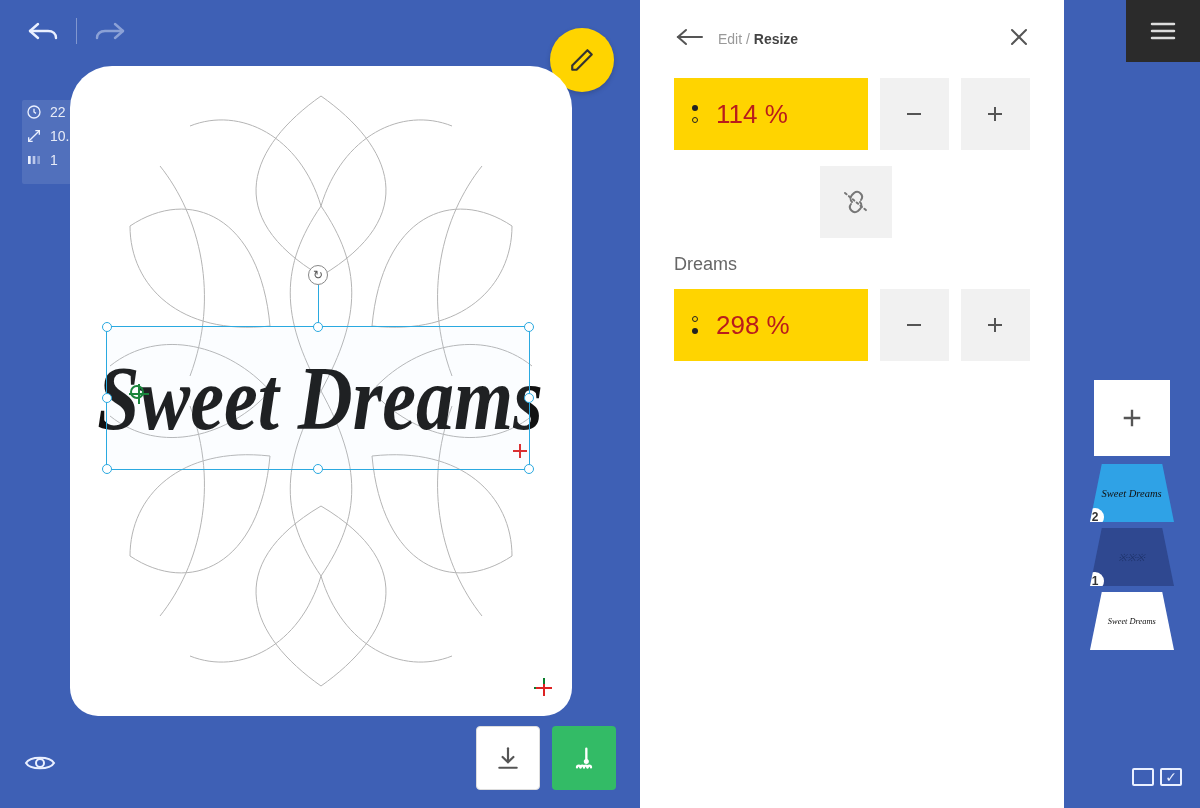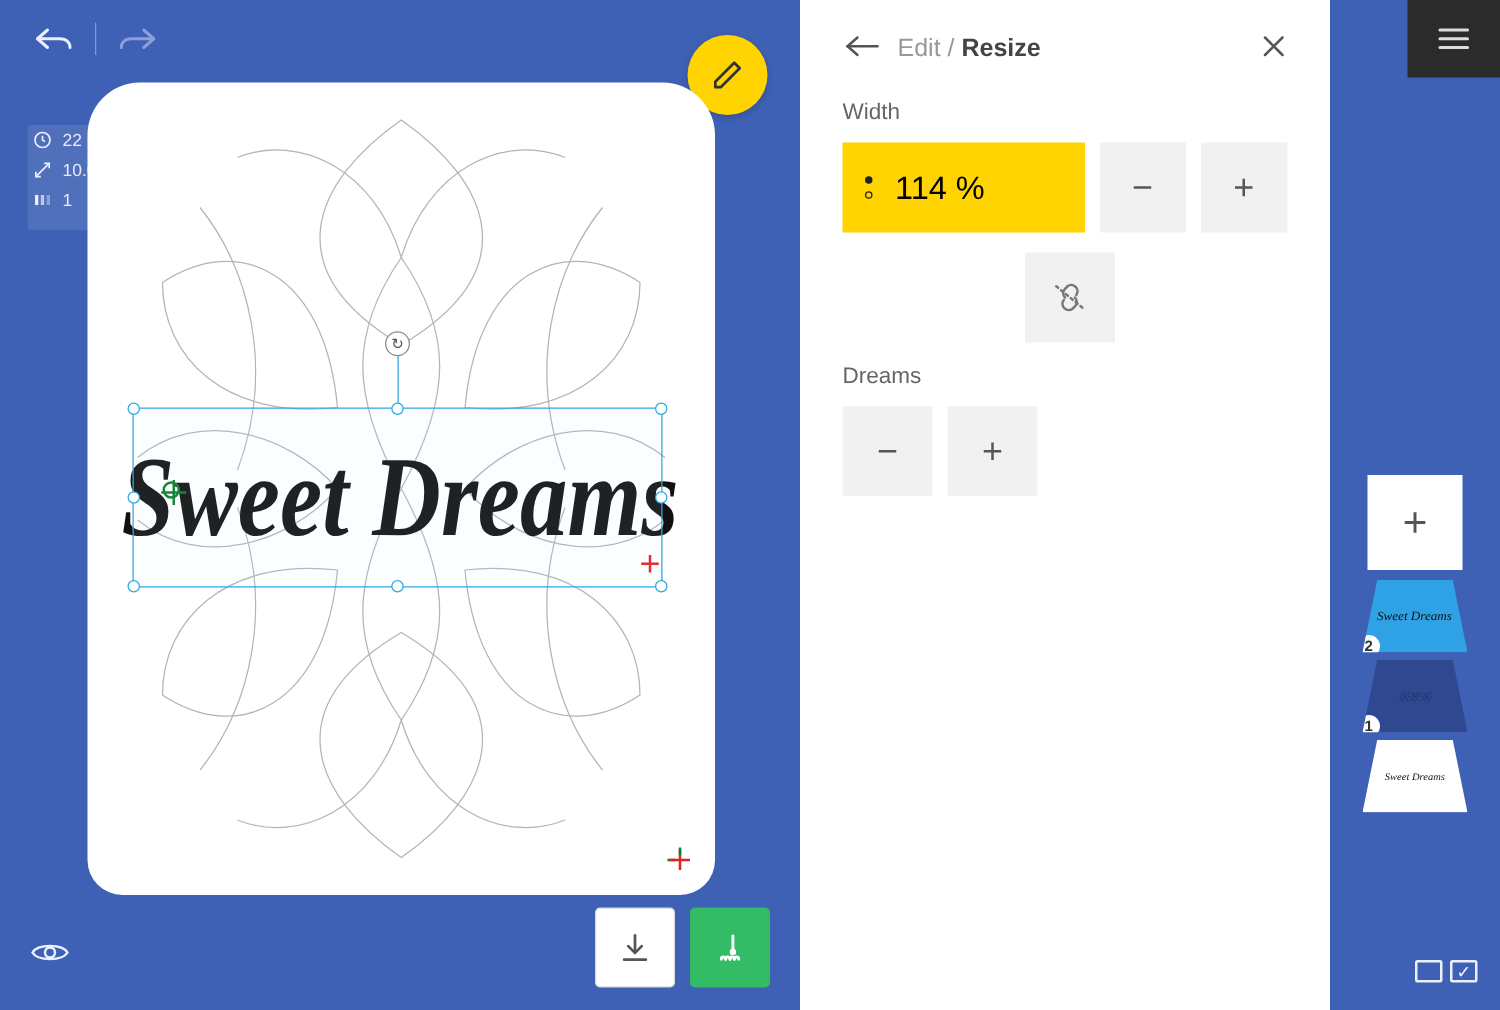--- a/index.html
+++ b/index.html
@@ -115,29 +115,29 @@
 .btn-go{background:#33bb66;color:#fff}
 
 
 .panel{
   width: 424px; height: 100%; background:#fff;
   padding: 26px 34px;
   color:#333;
 }
 .panel-head{display:flex;align-items:center;gap:14px;margin-bottom:26px}
 .panel-head .back{color:#555}
-.panel-head .crumb{color:#999;font-size:20px;font-weight:500}
+.panel-head .crumb{color:#999;font-size:14px;font-weight:500}
 .panel-head .crumb b{color:#444;font-weight:700}
 .panel-head .close{margin-left:auto;color:#555}
 .panel label{display:block;color:#666;font-size:18px;margin:8px 0 14px}
 .ctrl-row{display:flex;gap:12px;align-items:center}
 .val-box{
   width:200px;height:72px;background:#ffd400;
   display:flex;align-items:center;gap:18px;padding:0 18px;
-  font-size:26px;color:#000000;
+  font-size:26px;color:#b91c1c;
 }
 .val-box .grip{display:flex;flex-direction:column;gap:6px}
 .val-box .grip span{width:6px;height:6px;border-radius:50%;background:#222}
 .val-box .grip span.open{background:transparent;border:1.5px solid #222}
 .step-btn{
   width:72px;height:72px;background:#f1f1f1;
   display:flex;align-items:center;justify-content:center;color:#555;
 }
 .link-btn{
   width:72px;height:72px;background:#f1f1f1;margin:16px 0 16px 146px;
@@ -325,21 +325,20 @@
         <span>Edit /</span>
         <b>Resize</b>
       </span>
       <span class="close">
         <svg width="22" height="22" viewBox="0 0 22 22" stroke="#555" stroke-width="2" stroke-linecap="round">
             <path d="M4 4l14 14M18 4 4 18"></path>
           </svg>
       </span>
     </div>
 
-    <label>Width</label>
     <div class="ctrl-row">
       <div class="val-box">
         <span class="grip">
             <span></span>
             <span class="open"></span>
           </span>
         <span>114 %</span>
       </div>
       <div class="step-btn">
         <svg width="22" height="22" viewBox="0 0 22 22" stroke="#555" stroke-width="2">
@@ -356,20 +355,27 @@
     <div class="link-btn">
       <svg width="28" height="28" viewBox="0 0 28 28" fill="none" stroke="#777" stroke-width="2" stroke-linecap="round">
           <path d="M10 14a5 5 0 0 1 0-7l2-2a5 5 0 0 1 7 7"></path>
           <path d="M18 14a5 5 0 0 1 0 7l-2 2a5 5 0 0 1-7-7"></path>
           <path d="M3 5l22 18" stroke-dasharray="2 3"></path>
         </svg>
     </div>
 
     <label>Dreams</label>
     <div class="ctrl-row">
+      <div class="val-box">
+        <span class="grip">
+            <span class="open"></span>
+            <span></span>
+          </span>
+        <span>298 %</span>
+      </div>
       <div class="step-btn">
         <svg width="22" height="22" viewBox="0 0 22 22" stroke="#555" stroke-width="2">
             <path d="M4 11h14"></path>
           </svg>
       </div>
       <div class="step-btn">
         <svg width="22" height="22" viewBox="0 0 22 22" stroke="#555" stroke-width="2">
             <path d="M4 11h14M11 4v14"></path>
           </svg>
       </div>

